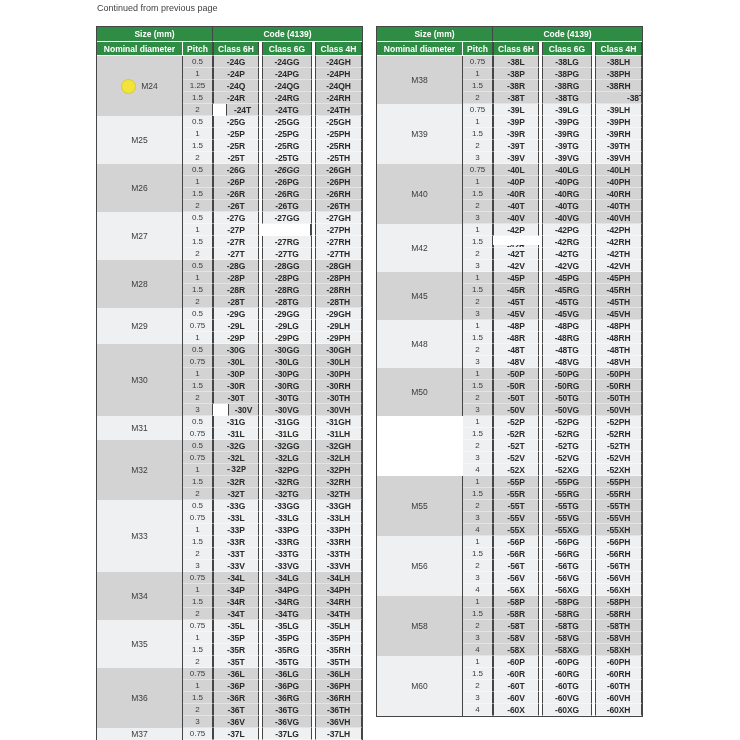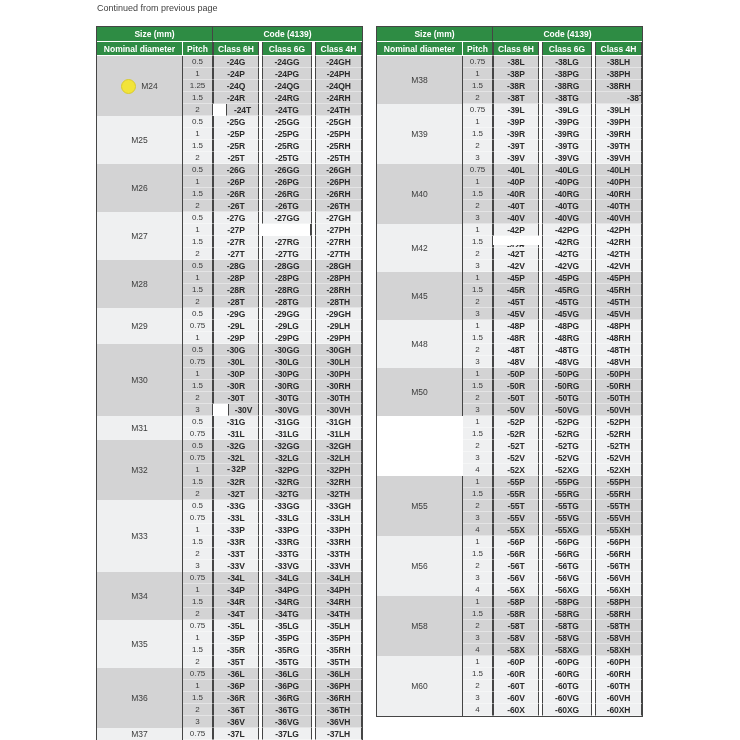--- a/index.html
+++ b/index.html
@@ -123,21 +123,21 @@
     <div class="cell d-gut" style="grid-area: 11 / 6;"></div>
     <div class="cell d-code g-light" style="grid-area: 11 / 7;">-25TH</div>
     <div class="cell d-nom g-gray" style="grid-area: 12 / 1 / span 4;">
       <div class="nom-flex">
         <span>M26</span>
       </div>
     </div>
     <div class="cell d-pitch g-gray" style="grid-area: 12 / 2;">0.5</div>
     <div class="cell d-code g-gray" style="grid-area: 12 / 3;">-26G</div>
     <div class="cell d-gut" style="grid-area: 12 / 4;"></div>
-    <div class="cell d-code g-gray" style="grid-area: 12 / 5;">-26GG</div>
+    <div class="cell d-code g-gray" style="grid-area: 12 / 5; font-style: italic;">-26GG</div>
     <div class="cell d-gut" style="grid-area: 12 / 6;"></div>
     <div class="cell d-code g-gray" style="grid-area: 12 / 7;">-26GH</div>
     <div class="cell d-pitch g-gray" style="grid-area: 13 / 2;">1</div>
     <div class="cell d-code g-gray" style="grid-area: 13 / 3;">-26P</div>
     <div class="cell d-gut" style="grid-area: 13 / 4;"></div>
     <div class="cell d-code g-gray" style="grid-area: 13 / 5;">-26PG</div>
     <div class="cell d-gut" style="grid-area: 13 / 6;"></div>
     <div class="cell d-code g-gray" style="grid-area: 13 / 7;">-26PH</div>
     <div class="cell d-pitch g-gray" style="grid-area: 14 / 2;">1.5</div>
     <div class="cell d-code g-gray" style="grid-area: 14 / 3;">-26R</div>

